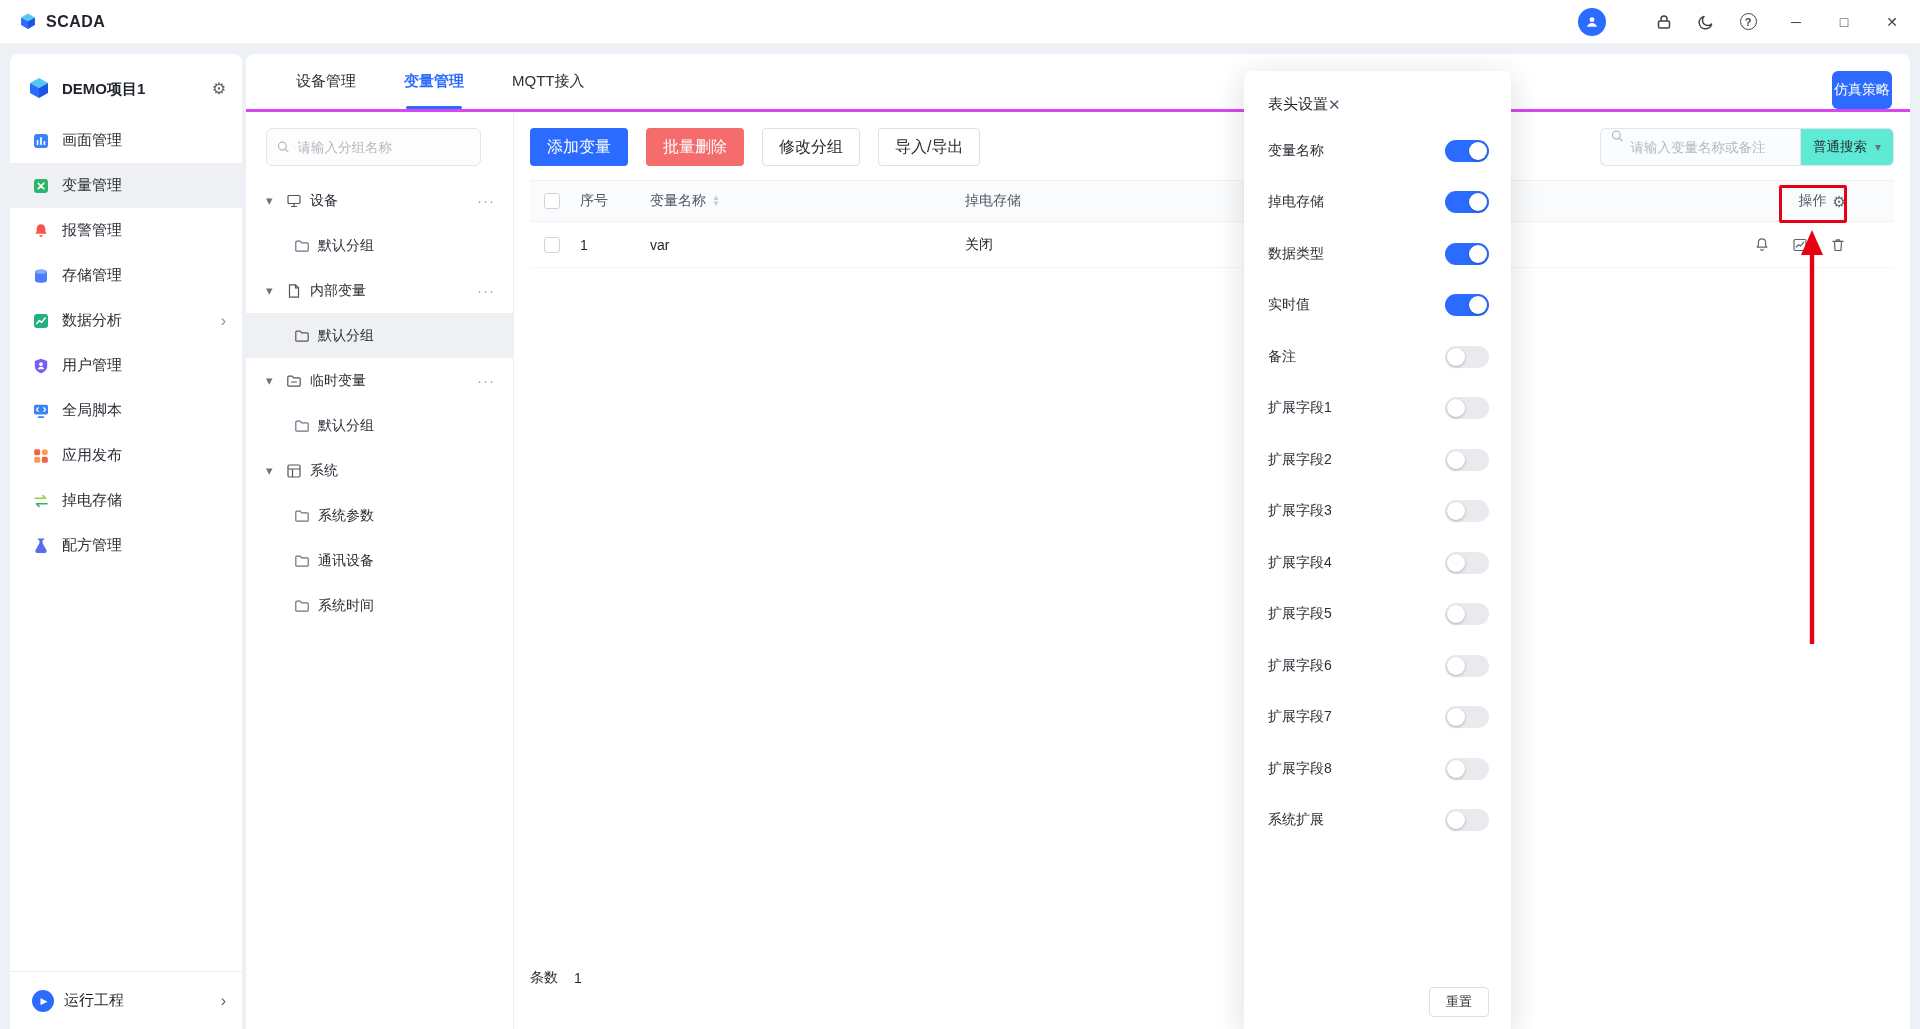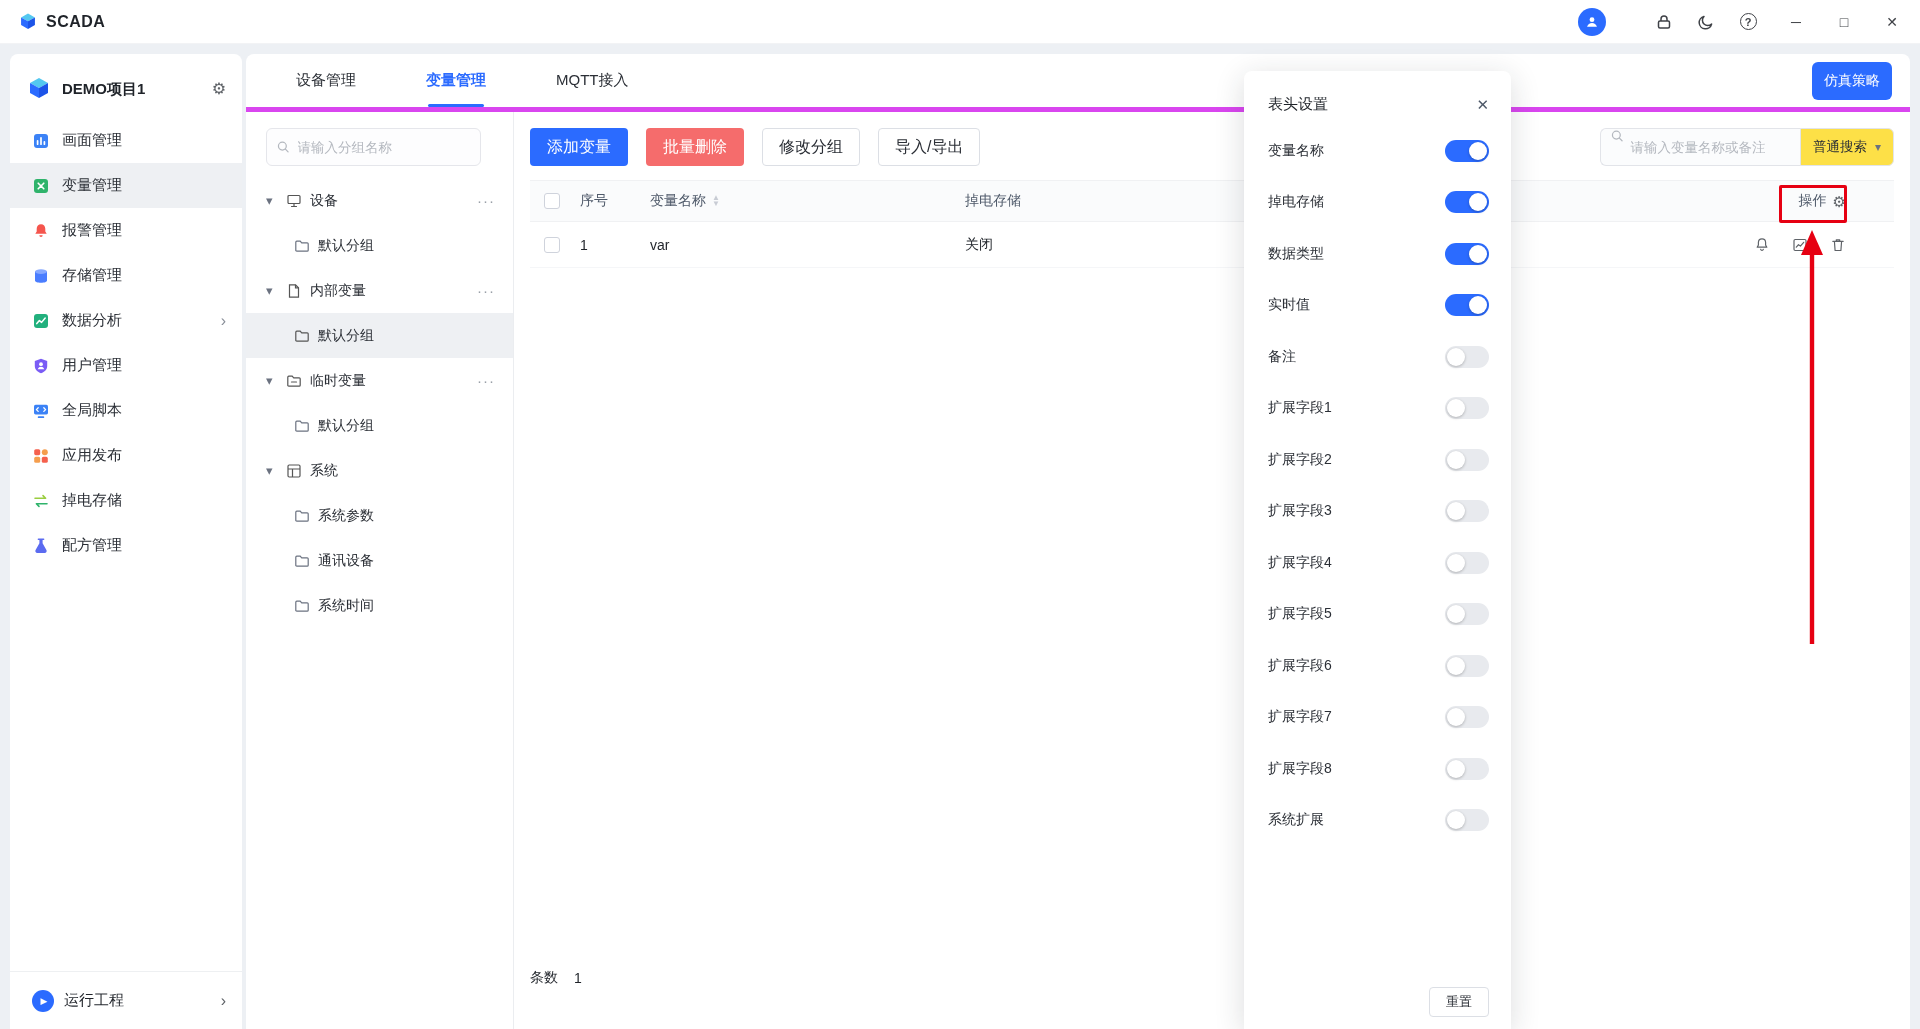--- a/index.html
+++ b/index.html
@@ -27,25 +27,25 @@
   .menu-item.active{background:#eef0f3}
   .mi-icon{width:18px;height:18px;display:flex;align-items:center;justify-content:center}
   .mi-chev{margin-left:auto;color:#8a8f99;font-size:16px}
   .run-row{margin-top:auto;border-top:1px solid #eef0f2;height:58px;display:flex;align-items:center;gap:10px;padding:0 16px 0 22px;cursor:pointer}
   .play-cir{width:22px;height:22px;border-radius:50%;background:#2b6bff;display:flex;align-items:center;justify-content:center;color:#fff;font-size:9px;padding-left:2px}
   .run-label{font-size:15px;color:#1f2329;flex:1}
   .run-chev{color:#5f6368;font-size:16px}
 
   
   .main{position:absolute;left:246px;top:54px;right:10px;bottom:0;background:#fff;border-radius:8px 8px 0 0;overflow:hidden;z-index:3}
-  .tabs-row{height:58px;display:flex;align-items:center;padding:0 18px 0 50px;gap:70px;border-bottom:5px solid #d946ef}
+  .tabs-row{height:58px;display:flex;align-items:flex-end;padding:0 18px 0 50px;gap:48px;border-bottom:3px solid #d946ef}
   .tab{position:relative;height:100%;display:flex;align-items:center;font-size:15px;color:#2b2f36;cursor:pointer}
   .tab.active{color:#2b6bff;font-weight:bold}
   .tab.active::after{content:"";position:absolute;left:2px;right:2px;bottom:0;height:3px;border-radius:2px;background:#2b6bff}
-  .sim-btn{margin-left:auto;height:38px;padding:0 12px;background:#2b6bff;color:#fff;border:none;border-radius:6px;font-size:14px;cursor:pointer;font-family:inherit}
+  .sim-btn{margin-left:auto;height:38px;padding:0 2px;background:#2b6bff;color:#fff;border:none;border-radius:6px;font-size:14px;cursor:pointer;font-family:inherit}
 
   .content{display:flex;height:calc(100% - 58px)}
 
   
   .tree-panel{width:268px;border-right:1px solid #ebedf0;padding:0;flex-shrink:0}
   .tree-search{margin:16px 32px 12px 20px;height:38px;border:1px solid #e5e6eb;border-radius:6px;background:#fdfdfe;display:flex;align-items:center;gap:8px;padding:0 10px}
   .tree-search input{border:none;outline:none;background:transparent;font-size:13.5px;color:#1f2329;width:100%;font-family:inherit}
   .tree-search input::placeholder{color:#b4b8bf}
   .tnode{height:45px;display:flex;align-items:center;gap:8px;padding:0 18px 0 20px;font-size:14px;color:#2b2f36;cursor:pointer}
   .tnode.leaf{padding-left:48px}
@@ -59,42 +59,42 @@
   .table-panel{flex:1;position:relative}
   .toolbar{display:flex;align-items:center;gap:18px;padding:16px 16px 14px 16px}
   .btn{height:38px;padding:0 16px;border-radius:4px;font-size:16px;cursor:pointer;border:1px solid transparent;font-family:inherit}
   .btn-primary{background:#2b6bff;color:#fff}
   .btn-danger{background:#f56c6c;color:#fff}
   .btn-plain{background:#fff;color:#2b2f36;border-color:#dcdfe5}
   .search-group{margin-left:auto;display:flex;align-items:center}
   .var-search{width:200px;height:38px;border:1px solid #e2e4e9;border-right:none;border-radius:6px 0 0 6px;background:#fbfcfd;display:flex;gap:7px;padding:0 10px}
   .var-search input{border:none;outline:none;background:transparent;font-size:13.5px;width:100%;font-family:inherit}
   .var-search input::placeholder{color:#b4b8bf}
-  .search-mode{height:38px;border:1px solid #e2e4e9;border-radius:0 6px 6px 0;background:#fde047;display:flex;align-items:center;gap:8px;padding:0 12px;font-size:13.5px;color:#2b2f36;cursor:pointer}
+  .search-mode{height:38px;border:1px solid #e2e4e9;border-radius:0 6px 6px 0;background:#5eead4;display:flex;align-items:center;gap:8px;padding:0 12px;font-size:13.5px;color:#2b2f36;cursor:pointer}
   .search-mode .dd{color:#6b7280;font-size:12px}
 
   .vtable{margin:0 16px}
   .t-head{height:42px;background:#fafbfc;border-top:1px solid #f0f1f3;border-bottom:1px solid #f0f1f3;display:flex;align-items:center;font-size:14px;color:#4e5969}
   .t-row{height:46px;display:flex;align-items:center;font-size:14px;color:#1f2329;border-bottom:1px solid #f5f6f8}
   .col-check{width:44px;display:flex;justify-content:center}
   .col-index{width:76px;padding-left:6px}
   .col-name{width:315px;display:flex;align-items:center;gap:6px}
   .col-power{width:420px}
   .col-fill{flex:1}
   .col-actions{width:200px;display:flex;justify-content:flex-end;align-items:center;gap:6px;padding-right:48px}
   .t-row .col-actions{gap:22px}
   .cb{width:16px;height:16px;border:1.5px solid #cfd3dc;border-radius:3px;background:#fff;cursor:pointer}
   .sort-stack{display:flex;flex-direction:column;line-height:6.5px;font-size:8px;color:#c8ccd4;cursor:pointer}
   .hgear{font-size:15px;color:#5f6368;cursor:pointer;line-height:1}
   .act-icon{display:flex;align-items:center;cursor:pointer}
   .table-footer{position:absolute;left:16px;bottom:42px;display:flex;align-items:center;gap:16px;font-size:14px;color:#1f2329}
 
   
   .modal{position:absolute;left:1244px;top:71px;width:267px;height:958px;background:#fff;border-radius:8px 8px 0 0;box-shadow:0 6px 30px rgba(31,35,41,.16);z-index:20}
-  .modal-head{display:flex;align-items:center;justify-content:space-between;padding:24px 22px 0 24px}
+  .modal-head{display:flex;align-items:center;justify-content:flex-start;padding:24px 22px 0 24px}
   .modal-title{font-size:15px;color:#1f2329}
   .modal-close{font-size:15px;color:#4e5969;cursor:pointer;line-height:1}
   .modal-body{margin-top:11px}
   .mrow{height:51.5px;display:flex;align-items:center;justify-content:space-between;padding:0 22px 0 24px}
   .mlabel{font-size:14px;color:#2b2f36}
   .toggle{width:44px;height:22px;border-radius:11px;background:#e8eaee;position:relative;cursor:pointer;flex-shrink:0}
   .toggle::after{content:"";position:absolute;width:18px;height:18px;border-radius:50%;background:#fff;top:2px;left:2px;box-shadow:0 1px 3px rgba(0,0,0,.25)}
   .toggle.on{background:#2b6bff}
   .toggle.on::after{left:24px}
   .reset-btn{position:absolute;right:22px;bottom:12px;height:30px;padding:0 16px;background:#fff;border:1px solid #dcdfe5;border-radius:4px;font-size:13px;color:#2b2f36;cursor:pointer;font-family:inherit}

